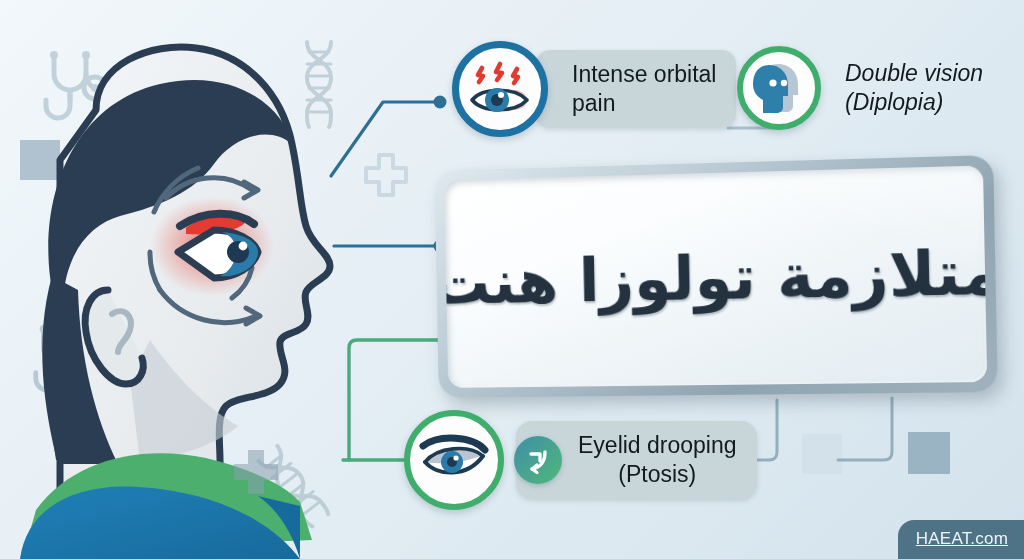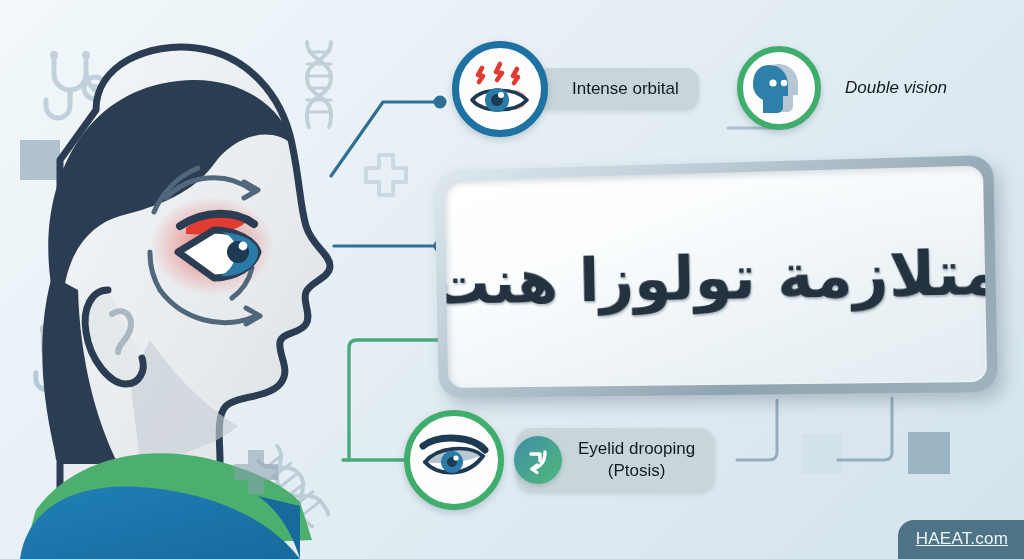--- a/index.html
+++ b/index.html
@@ -67,21 +67,21 @@
   }
 
   
   .badge-row{position:absolute;display:flex;align-items:center;}
 
   .pill{
     background:#c8d6da;
     border-radius:14px;
     padding:10px 20px;
     color:#121a20;
-    font-size:17px;
+    font-size:23px;
     line-height:1.28;
     box-shadow:0 2px 5px rgba(70,90,105,.18);
   }
   .pill.wide{border-radius:16px;}
   .pill.plain{background:transparent;box-shadow:none;padding:6px 8px;}
 
   .icon-circle{
     border-radius:50%;
     background:#fdfdfd;
     display:flex;align-items:center;justify-content:center;
@@ -274,34 +274,36 @@
         <ellipse cx="48" cy="41" rx="12" ry="10" fill="#ef8f87" opacity=".55"></ellipse>
         <ellipse cx="50" cy="41" rx="7" ry="6" fill="#e3584c" opacity=".75"></ellipse>
         <path d="M5 41 C16 28 48 28 60 41 C48 54 16 54 5 41 Z" fill="#ffffff" stroke="#1d3a52" stroke-width="3.6" stroke-linejoin="round"></path>
         <circle cx="30" cy="41" r="12" fill="#2a7ba8"></circle>
         <circle cx="30" cy="41" r="6" fill="#1d3a52"></circle>
         <circle cx="34" cy="36" r="3" fill="#ffffff"></circle>
       </svg>
     </div>
     <div class="pill" style="margin-left:-12px;padding-left:36px;">
       <div>Intense orbital</div>
+      <div>pain</div>
     </div>
   </div>
 
   <div class="badge-row" style="left:737px;top:46px;font-style:italic;">
     <div class="icon-circle ic-green" style="width:72px;height:72px;">
       <svg width="56" height="54" viewBox="0 0 56 54">
         <path d="M27 3 C39 3 47 12 47 23 L47 34 L42 34 L42 45 C42 49 39 51 35 51 L20 51 L20 38 C12 34 8 29 8 22 C8 12 15 3 27 3 Z" fill="#b6c6d2"></path>
         <path d="M18 4 C30 4 37 13 37 24 L37 35 L32 35 L32 46 C32 50 29 52 25 52 L12 52 L12 39 C5 35 2 30 2 23 C2 13 7 4 18 4 Z" fill="#2f7fab"></path>
         <circle cx="22" cy="22" r="3.6" fill="#ffffff"></circle>
         <circle cx="33" cy="22" r="3.2" fill="#ffffff"></circle>
       </svg>
     </div>
     <div class="pill plain" style="margin-left:16px;">
       <div>Double vision</div>
+      <div>(Diplopia)</div>
     </div>
   </div>
 
   <div class="badge-row" style="left:404px;top:410px;">
     <div class="icon-circle ic-green" style="width:88px;height:88px;">
       <svg width="70" height="56" viewBox="0 0 70 56">
         <path d="M6 30 C18 14 50 11 64 24 C50 44 18 46 6 30 Z" fill="#ffffff"></path>
         <path d="M6 30 C18 16 48 13 62 24 C46 30 22 33 6 30 Z" fill="#b9c6cf"></path>
         <path d="M4 14 C20 2 54 4 66 18" fill="none" stroke="#1d3a52" stroke-width="7" stroke-linecap="round"></path>
         <path d="M6 30 C18 15 50 12 64 24" fill="none" stroke="#1d3a52" stroke-width="3.6" stroke-linecap="round"></path>

